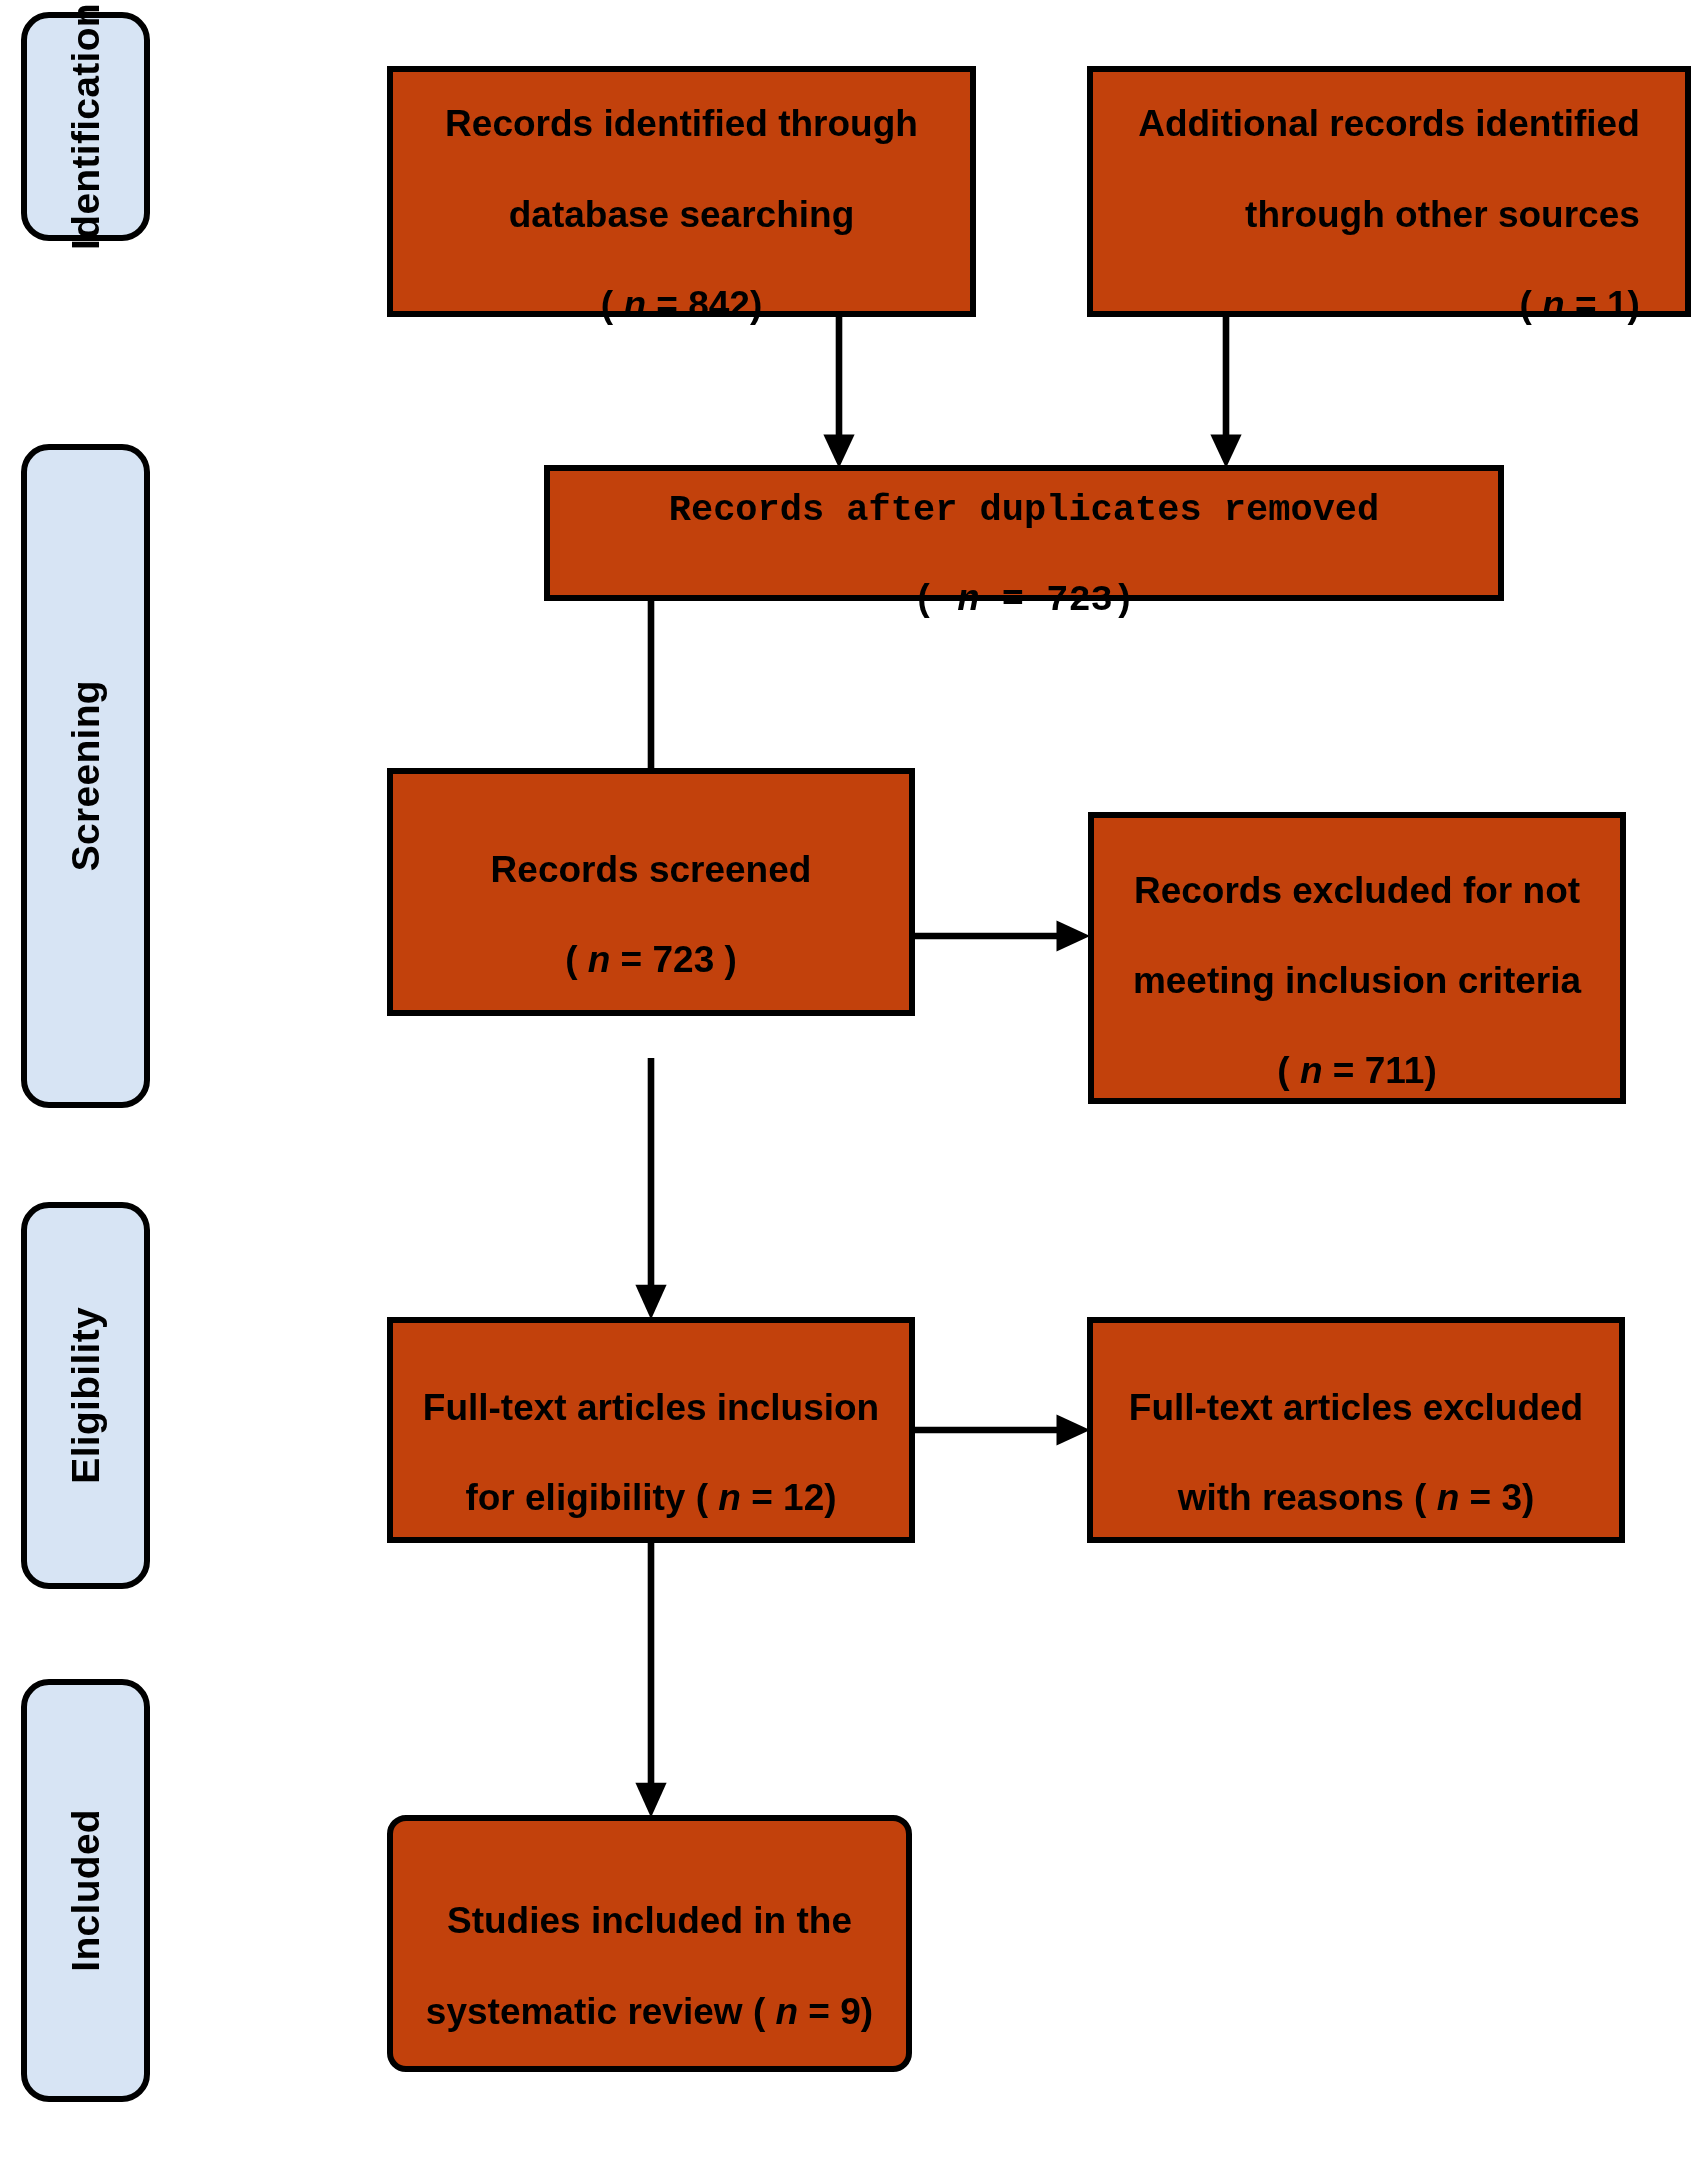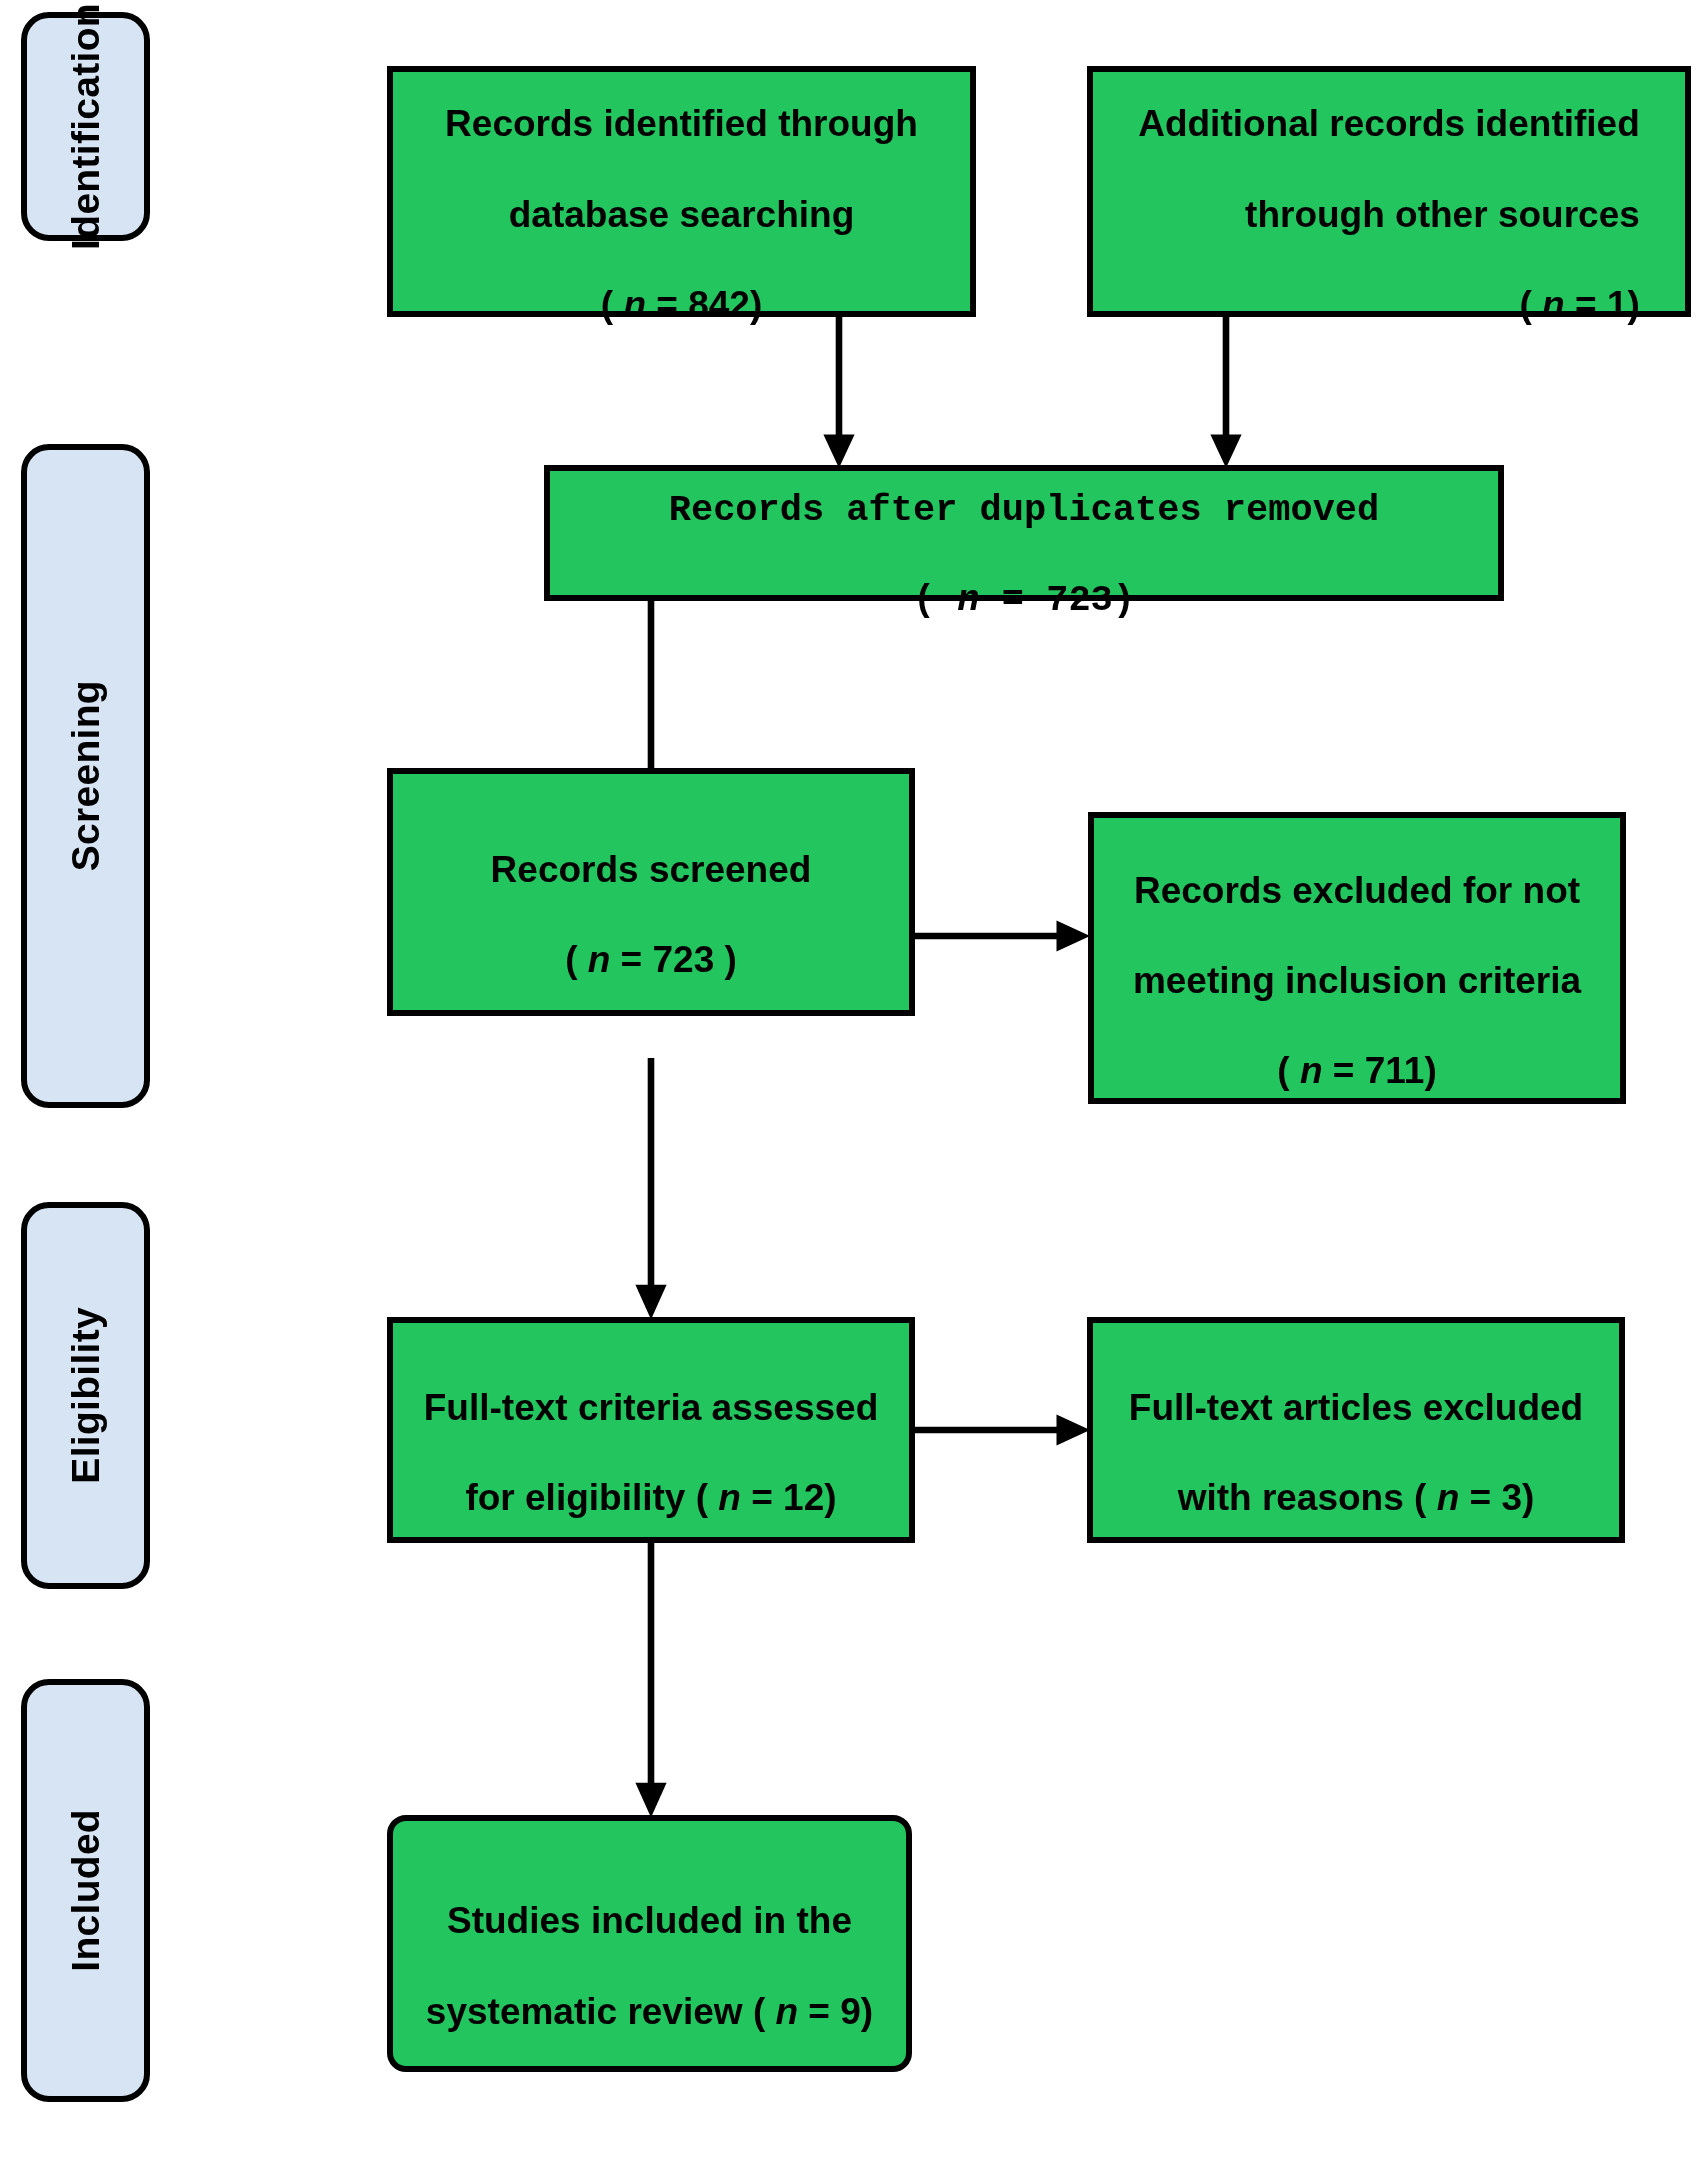--- a/index.html
+++ b/index.html
@@ -36,21 +36,21 @@
     font-size: 39px;
     letter-spacing: 0.3px;
     color: #000000;
     white-space: nowrap;
     line-height: 1;
   }
 
   
   .flow-box {
     position: absolute;
-    background: #22c55e;
+    background: #c2410c;
     border: 6px solid #000000;
     box-sizing: border-box;
     display: flex;
     align-items: center;
     justify-content: center;
     text-align: center;
     padding: 0 15.7px;
   }
   .flow-box .box-text {
     font-weight: bold;
@@ -175,21 +175,21 @@
   <div class="flow-box" style="left:1088px; top:812px; width:538px; height:292px;">
     <div class="box-text">
       <span>Records excluded for not</span><br>
       <span>meeting inclusion criteria</span><br>
       <span><span>( </span><span class="ital">n</span><span> = </span><span>711</span><span>)</span></span>
     </div>
   </div>
 
   <div class="flow-box" style="left:387px; top:1317px; width:528px; height:226px;">
     <div class="box-text">
-      <span>Full-text criteria assessed</span><br>
+      <span>Full-text articles inclusion</span><br>
       <span>for eligibility </span><span><span>( </span><span class="ital">n</span><span> = </span><span>12</span><span>)</span></span>
     </div>
   </div>
 
   <div class="flow-box" style="left:1087px; top:1317px; width:538px; height:226px;">
     <div class="box-text">
       <span>Full-text articles excluded</span><br>
       <span>with reasons </span><span><span>( </span><span class="ital">n</span><span> = </span><span>3</span><span>)</span></span>
     </div>
   </div>

